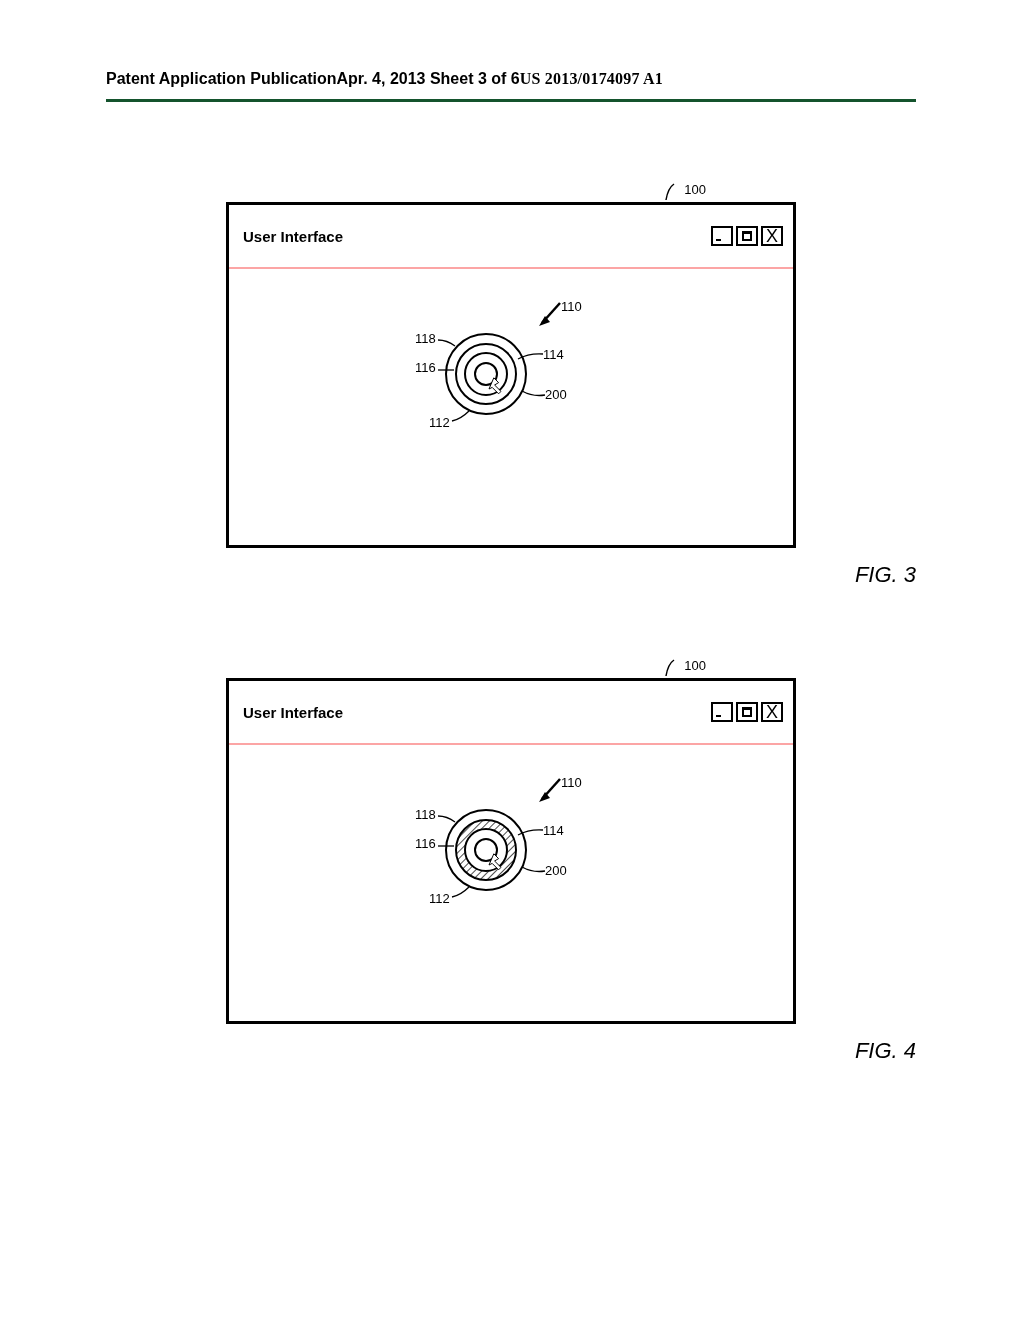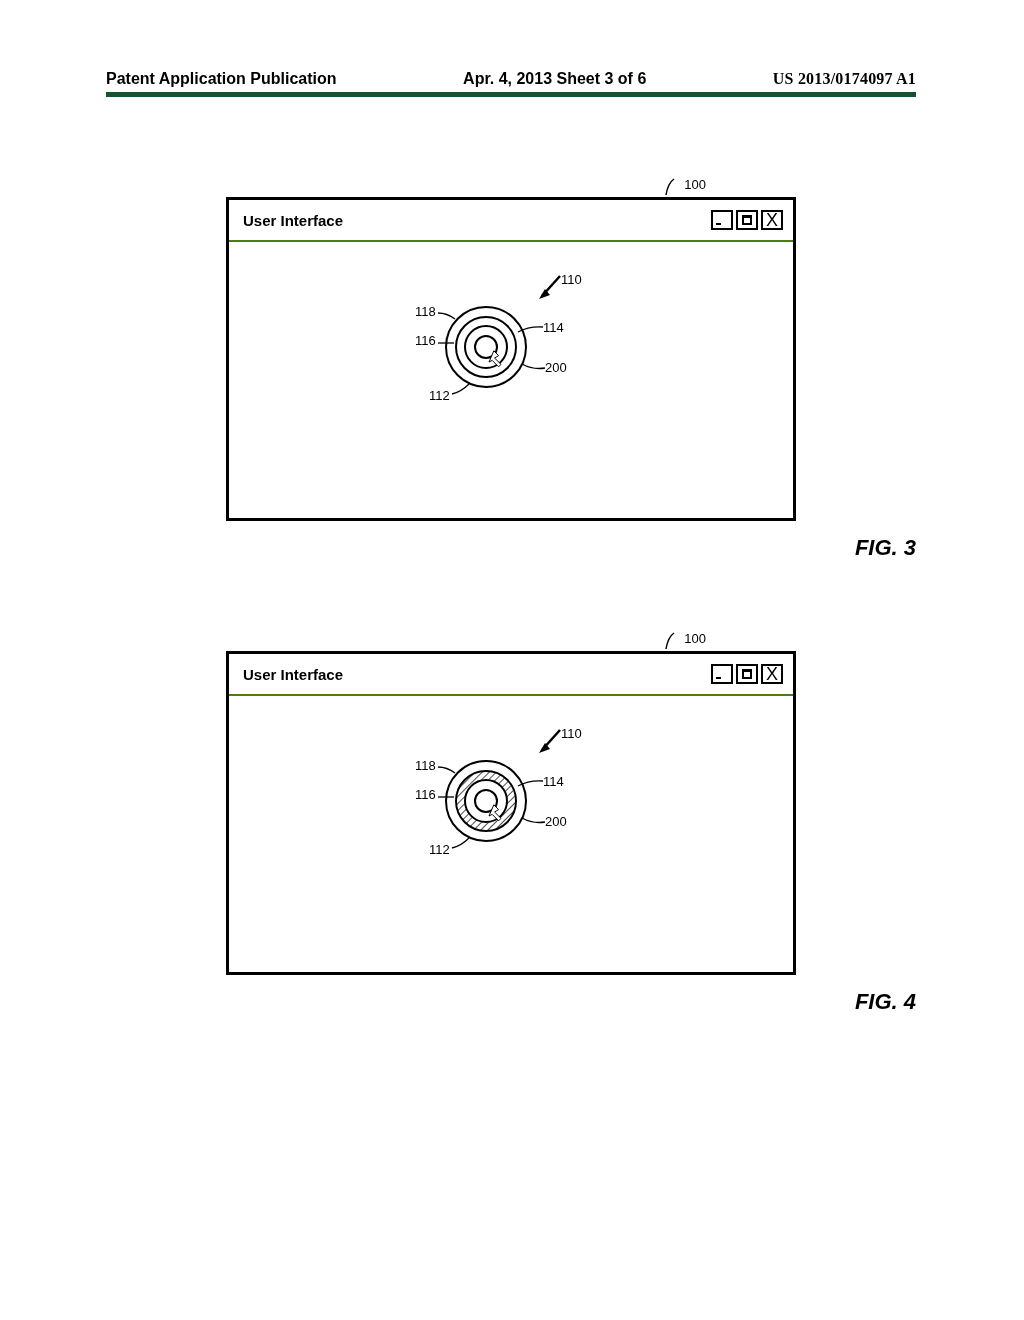--- a/index.html
+++ b/index.html
@@ -15,52 +15,51 @@
     position: absolute;
     left: 106px;
     top: 70px;
     width: 810px;
   }
   .header-line {
     font-family: Arial, Helvetica, sans-serif;
     font-weight: bold;
     font-size: 16px;
     display: flex;
-    justify-content: space-between;
-    border-bottom: 5px solid #14532d;
-    padding-bottom: 4px;
+    border-bottom: 3px solid #14532d;
+    padding-bottom: 11px;
   }
   .header-line .pub-no { letter-spacing: 0.2px; font-family: Liberation Serif, serif; }
 
   .figure-block {
     margin-top: 85px;
     text-align: right;
   }
   .figure-caption {
     font-style: italic;
-    font-weight: bold;
+    font-weight: normal;
     font-family: Arial, Helvetica, sans-serif;
     font-size: 22px;
     margin-top: 14px;
   }
 
   .window {
     width: 570px;
     margin: 0 auto;
     border: 3px solid #000;
     background: #fff;
     position: relative;
   }
   .window-titlebar {
-    border-bottom: 2px solid #4d7c0f;
+    border-bottom: 2px solid #fca5a5;
     display: flex;
     justify-content: space-between;
     align-items: center;
     padding: 6px 10px 6px 14px;
-    height: 42px;
+    height: 64px;
   }
   .window-title {
     font-family: Arial, Helvetica, sans-serif;
     font-weight: bold;
     font-size: 15px;
   }
   .window-controls {
     display: flex;
     gap: 3px;
   }

